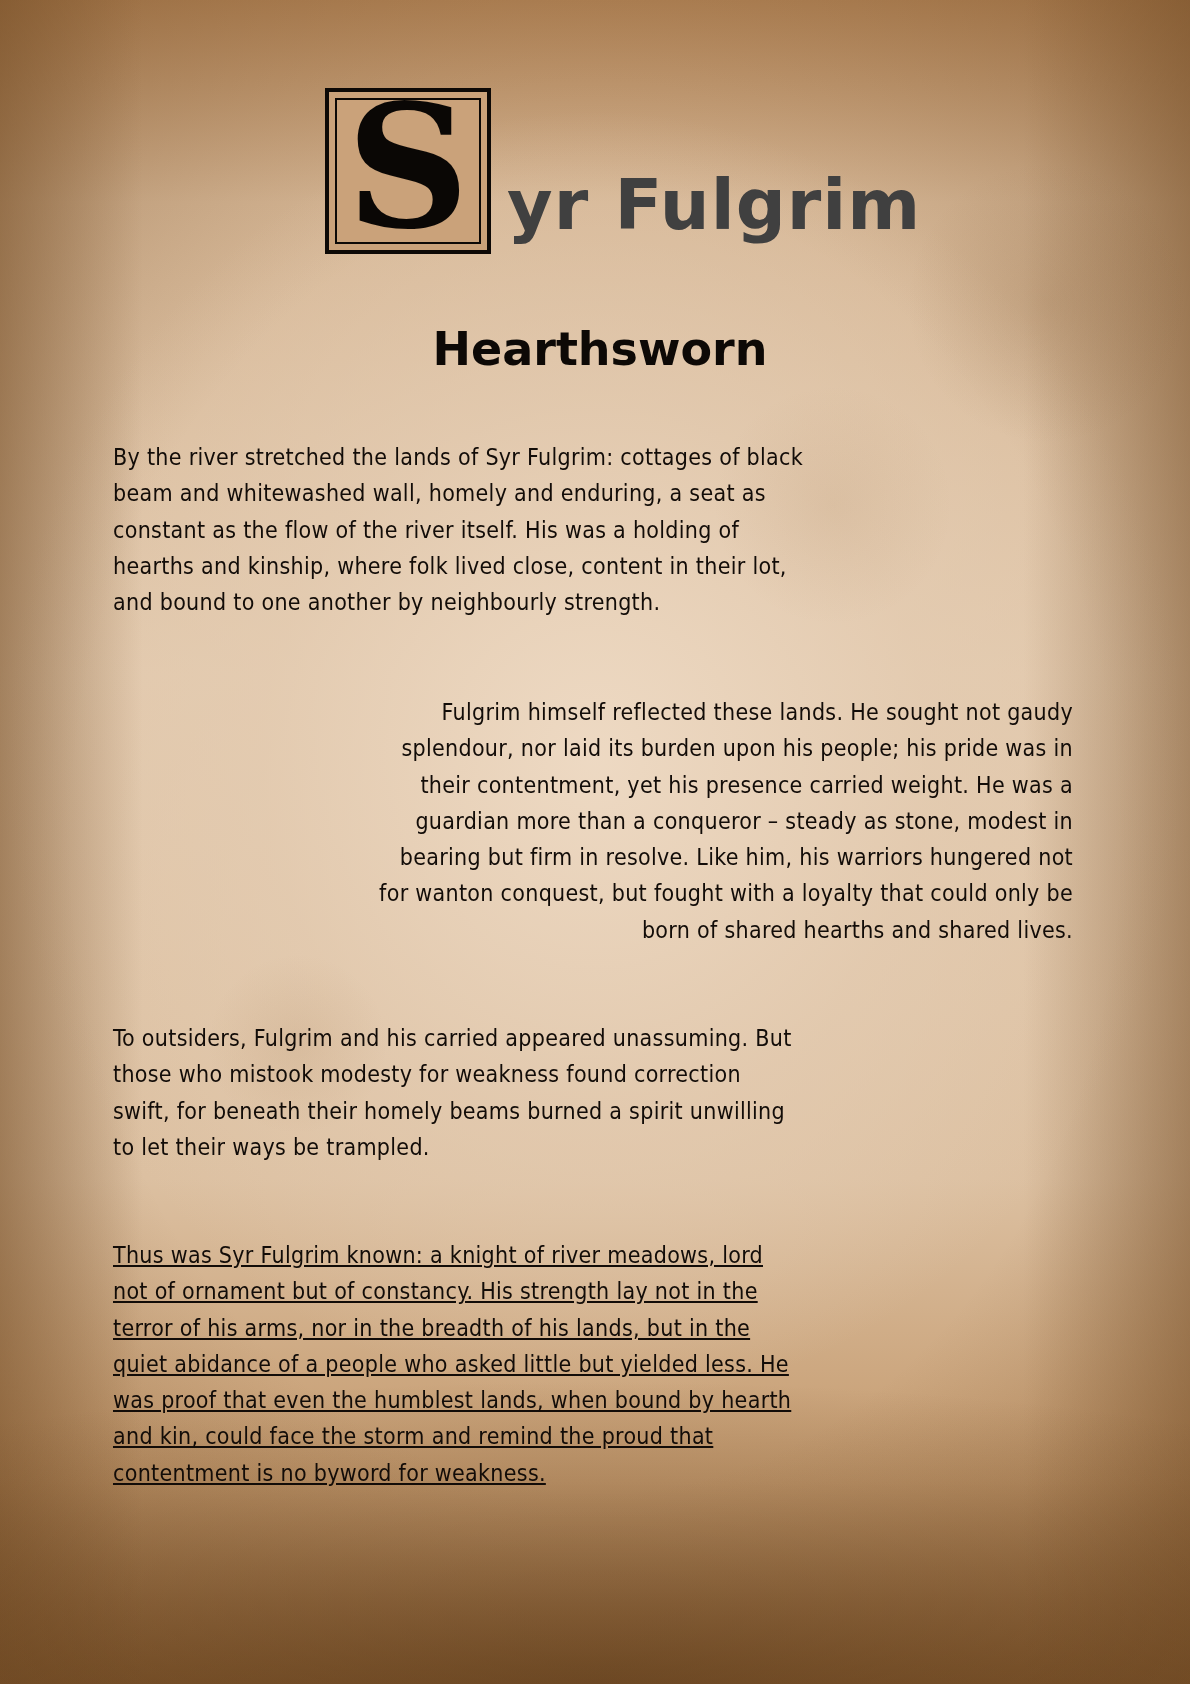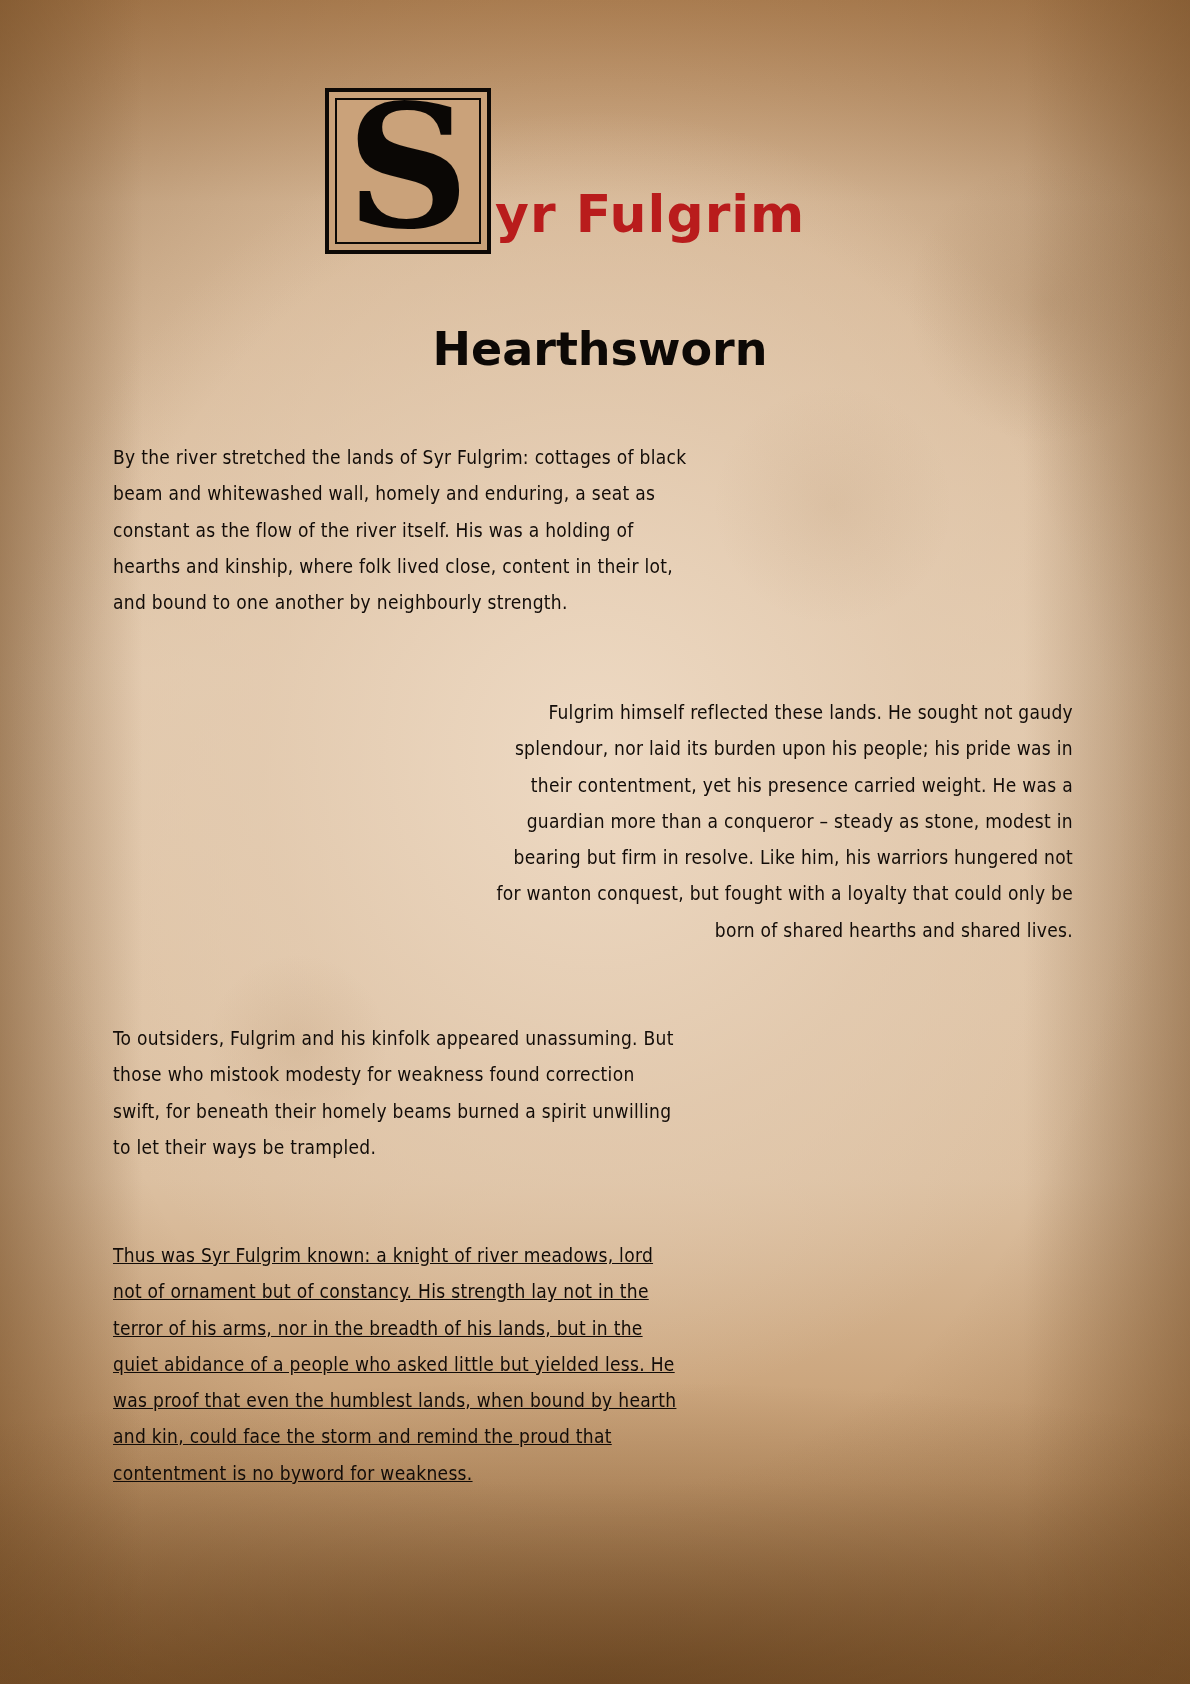--- a/index.html
+++ b/index.html
@@ -54,42 +54,42 @@
       font-weight: bold;
       font-size: 170px;
       line-height: 1;
       color: #0a0705;
       position: relative;
       top: -4px;
     }
     .title-rest {
       font-family: "DejaVu Sans", sans-serif;
       font-weight: bold;
-      font-size: 52px;
-      color: #b91c1c;
+      font-size: 70px;
+      color: #404040;
       line-height: 1;
-      margin-left: 4px;
+      margin-left: 16px;
       margin-bottom: 14px;
       letter-spacing: 1px;
     }
     .subtitle {
       position: absolute;
       left: 0; right: 0; top: 322px;
       text-align: center;
       font-family: "DejaVu Sans", sans-serif;
       font-weight: bold;
       font-size: 46px;
       color: #0d0906;
       padding-left: 10px;
     }
     .body-text {
       position: absolute;
       left: 113px; width: 960px;
       font-family: "DejaVu Sans Condensed", "DejaVu Sans", sans-serif;
-      font-size: 19px;
+      font-size: 23px;
       line-height: 36.3px;
       color: #120c08;
       letter-spacing: 0.3px;
     }
     .para { margin: 0; white-space: pre-line; }
     #p1 { top: 439px; }
     #p2 { top: 694px; text-align: right; }
     #p3 { top: 1020px; }
     #p4 { top: 1237px; text-decoration: underline; }
   </style>
@@ -117,21 +117,21 @@
 <div class="body-text" id="p2">
   <p class="para">Fulgrim himself reflected these lands. He sought not gaudy
 splendour, nor laid its burden upon his people; his pride was in
 their contentment, yet his presence carried weight. He was a
 guardian more than a conqueror – steady as stone, modest in
 bearing but firm in resolve. Like him, his warriors hungered not
 for wanton conquest, but fought with a loyalty that could only be
 born of shared hearths and shared lives.</p>
 </div>
 <div class="body-text" id="p3">
-  <p class="para">To outsiders, Fulgrim and his kinfolk appeared unassuming. But
+  <p class="para">To outsiders, Fulgrim and his carried appeared unassuming. But
 those who mistook modesty for weakness found correction
 swift, for beneath their homely beams burned a spirit unwilling
 to let their ways be trampled.</p>
 </div>
 <div class="body-text" id="p4">
   <p class="para">Thus was Syr Fulgrim known: a knight of river meadows, lord
 not of ornament but of constancy. His strength lay not in the
 terror of his arms, nor in the breadth of his lands, but in the
 quiet abidance of a people who asked little but yielded less. He
 was proof that even the humblest lands, when bound by hearth

